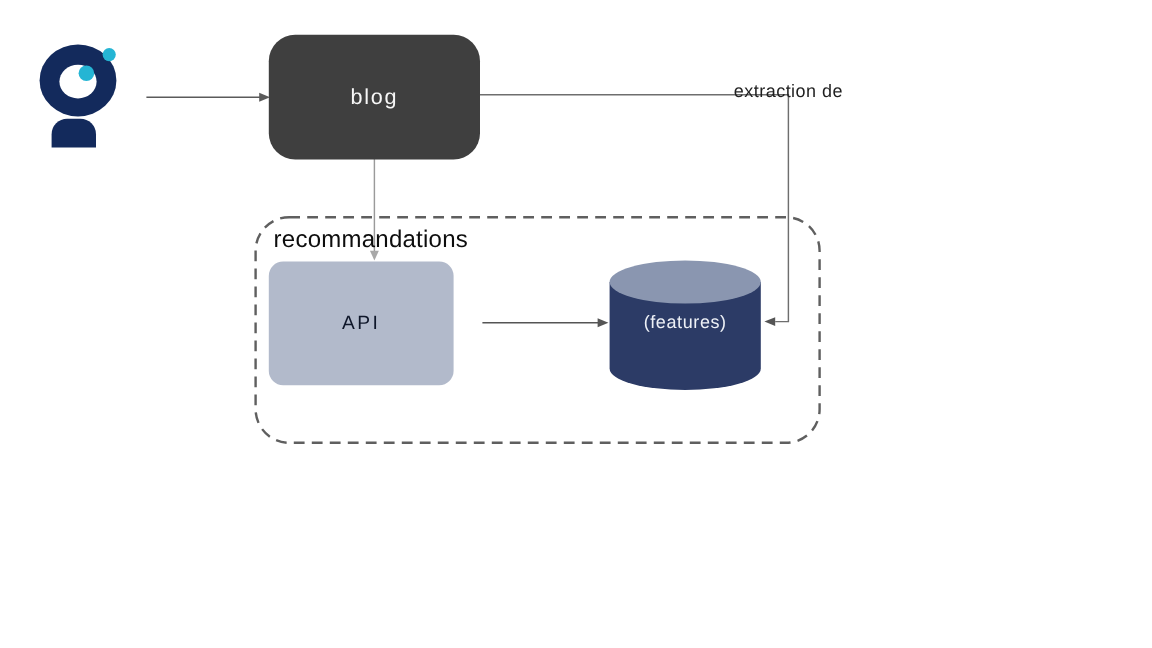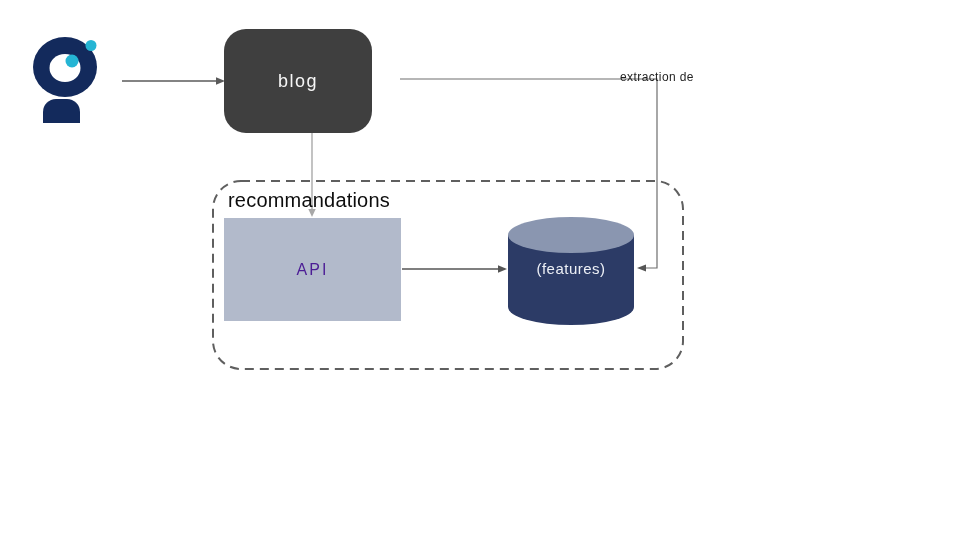--- a/index.html
+++ b/index.html
@@ -3,36 +3,36 @@
 <meta charset="utf-8">
 <style>
   html,body{margin:0;padding:0;background:#fff;}
   .stage{
     position:relative;width:960px;height:540px;background:#ffffff;overflow:hidden;
     font-family:"Liberation Sans",sans-serif;
   }
   .abs{position:absolute;}
   svg.layer{position:absolute;left:0;top:0;width:960px;height:540px;}
   .node-blog{
-    left:224px;top:29px;width:148px;height:104px;background:#3f3f3f;border-radius:22px;
+    left:224px;top:29px;width:176px;height:104px;background:#3f3f3f;border-radius:22px;
     display:flex;align-items:center;justify-content:center;
     color:#f7f7f7;font-size:18px;letter-spacing:1.5px;
   }
   .node-api{
-    left:224px;top:218px;width:177px;height:103px;background:#b2bacb;border-radius:0;
+    left:224px;top:218px;width:154px;height:103px;background:#b2bacb;border-radius:12px;
     display:flex;align-items:center;justify-content:center;
-    color:#4c1d95;font-size:16px;letter-spacing:2px;
+    color:#0f172a;font-size:16px;letter-spacing:2px;
   }
   .bdd-text{
     left:508px;top:258px;width:126px;text-align:center;
     color:#edf0f6;font-size:15px;line-height:21px;letter-spacing:0.5px;
   }
   .lbl-extraction{
     left:552px;top:66px;width:210px;text-align:center;
-    color:#1f1f1f;font-size:12px;line-height:22.5px;letter-spacing:0.4px;
+    color:#1f1f1f;font-size:15px;line-height:22.5px;letter-spacing:0.4px;
   }
   .lbl-recommandations{
     left:228px;top:189px;color:#0d0d0d;font-size:20px;letter-spacing:0.2px;
   }
 </style>
 </head>
 <body>
 
 <div class="stage">
 

